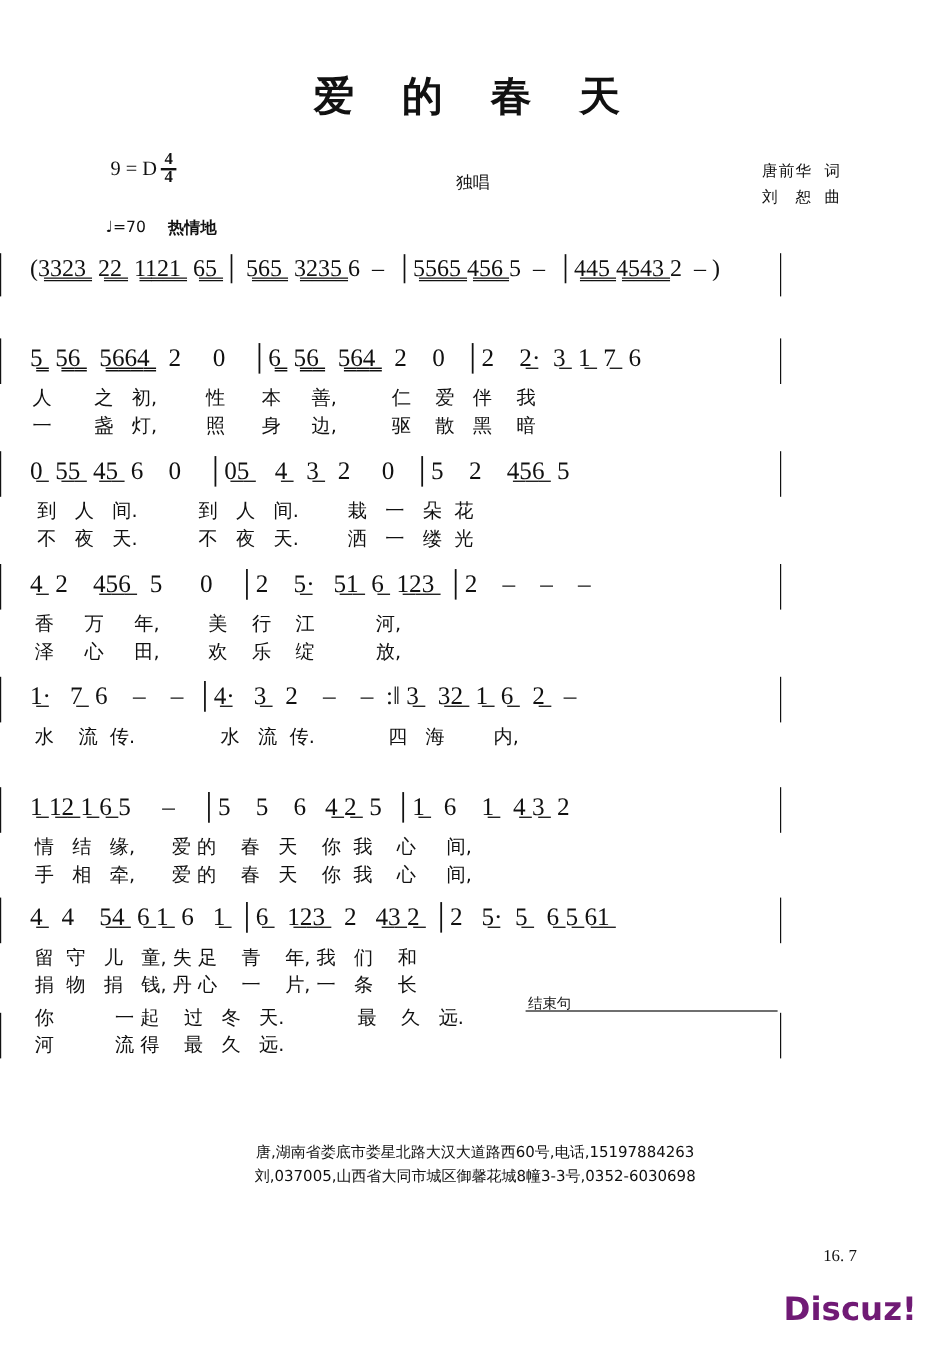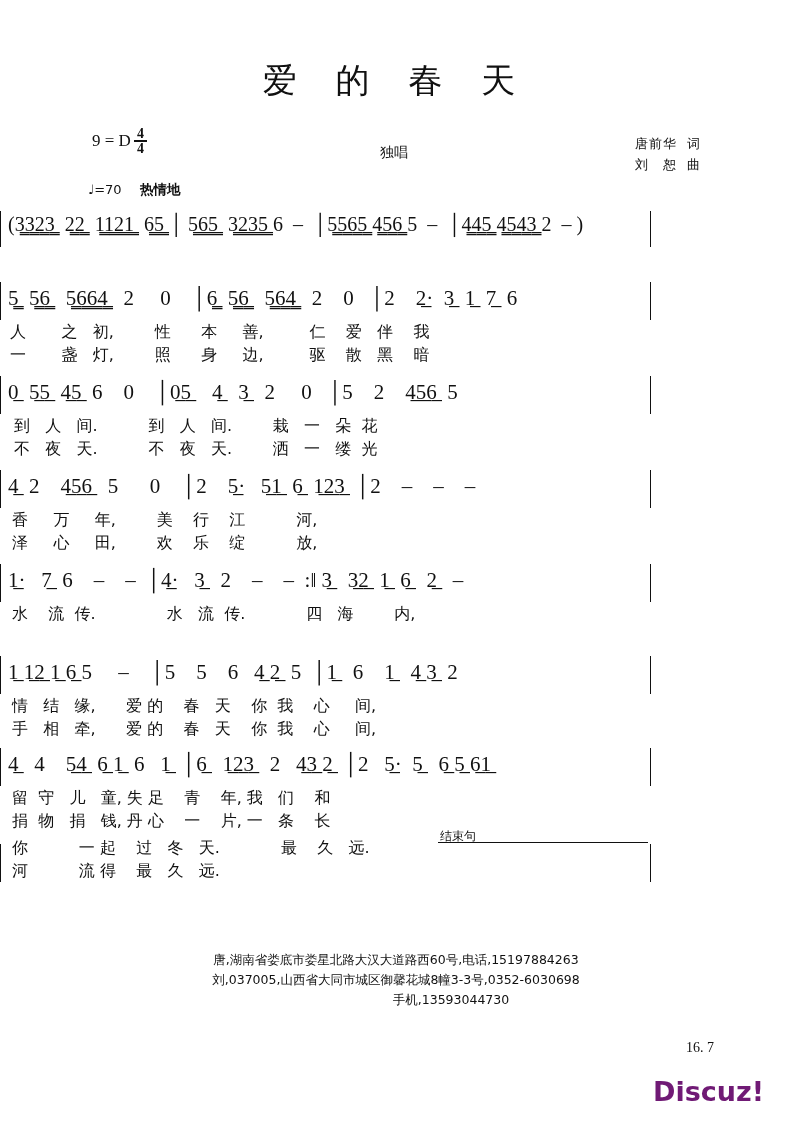--- a/index.html
+++ b/index.html
@@ -20,21 +20,21 @@
     inset: 0;
   }
   
   .title {
     position: absolute;
     top: 58px;
     left: 0;
     width: 792px;
     text-align: center;
     font-size: 34px;
-    font-weight: normal;
+    font-weight: bold;
     letter-spacing: 14px;
     font-family: "DejaVu Sans", sans-serif;
   }
   
   .key-sig {
     position: absolute;
     left: 92px;
     top: 131px;
     font-size: 17px;
     font-family: "Liberation Serif", serif;
@@ -137,21 +137,21 @@
   }
   .footer .l2 { }
   .footer .l3 { padding-left: 110px; }
   .page-no {
     position: absolute;
     right: 78px;
     top: 1040px;
     font-size: 14px;
     font-family: "Liberation Serif", serif;
   }
-  .staff-block { position: absolute; left: 0; width: 652px; }
+  .staff-block { position: absolute; left: 0; width: 652px; padding-left: 17px; }
 </style>
 </head>
 <body>
 
 <div class="sheet">
 
   <div class="title">爱 的 春 天</div>
 
   <div class="key-sig">9 = D</div>
 
@@ -247,20 +247,19 @@
     <div style="position:absolute; left:438px; top:6px; width:210px; height:1.4px; background:#111;"></div>
     <div class="barline-left" style="left:0px; top:8px; height:38px;"></div>
     <div class="barline-right" style="left:650px; top:8px; height:38px;"></div>
     <div class="lyric-line" style="left:12px; top:2px;">你          一 起    过   冬   天.            最    久   远.</div>
     <div class="lyric-line" style="left:12px; top:4px;">河          流 得    最   久   远.</div>
   </div>
 
   <div class="footer">
     <div class="l1">唐,湖南省娄底市娄星北路大汉大道路西60号,电话,15197884263</div>
     <div class="l2">刘,037005,山西省大同市城区御馨花城8幢3-3号,0352-6030698</div>
-    <div class="l3">手机,13593044730</div>
   </div>
 
   <div class="page-no">16. 7</div>
 
   <div class="watermark">Discuz!</div>
 
 </div>
 
 </body></html>

